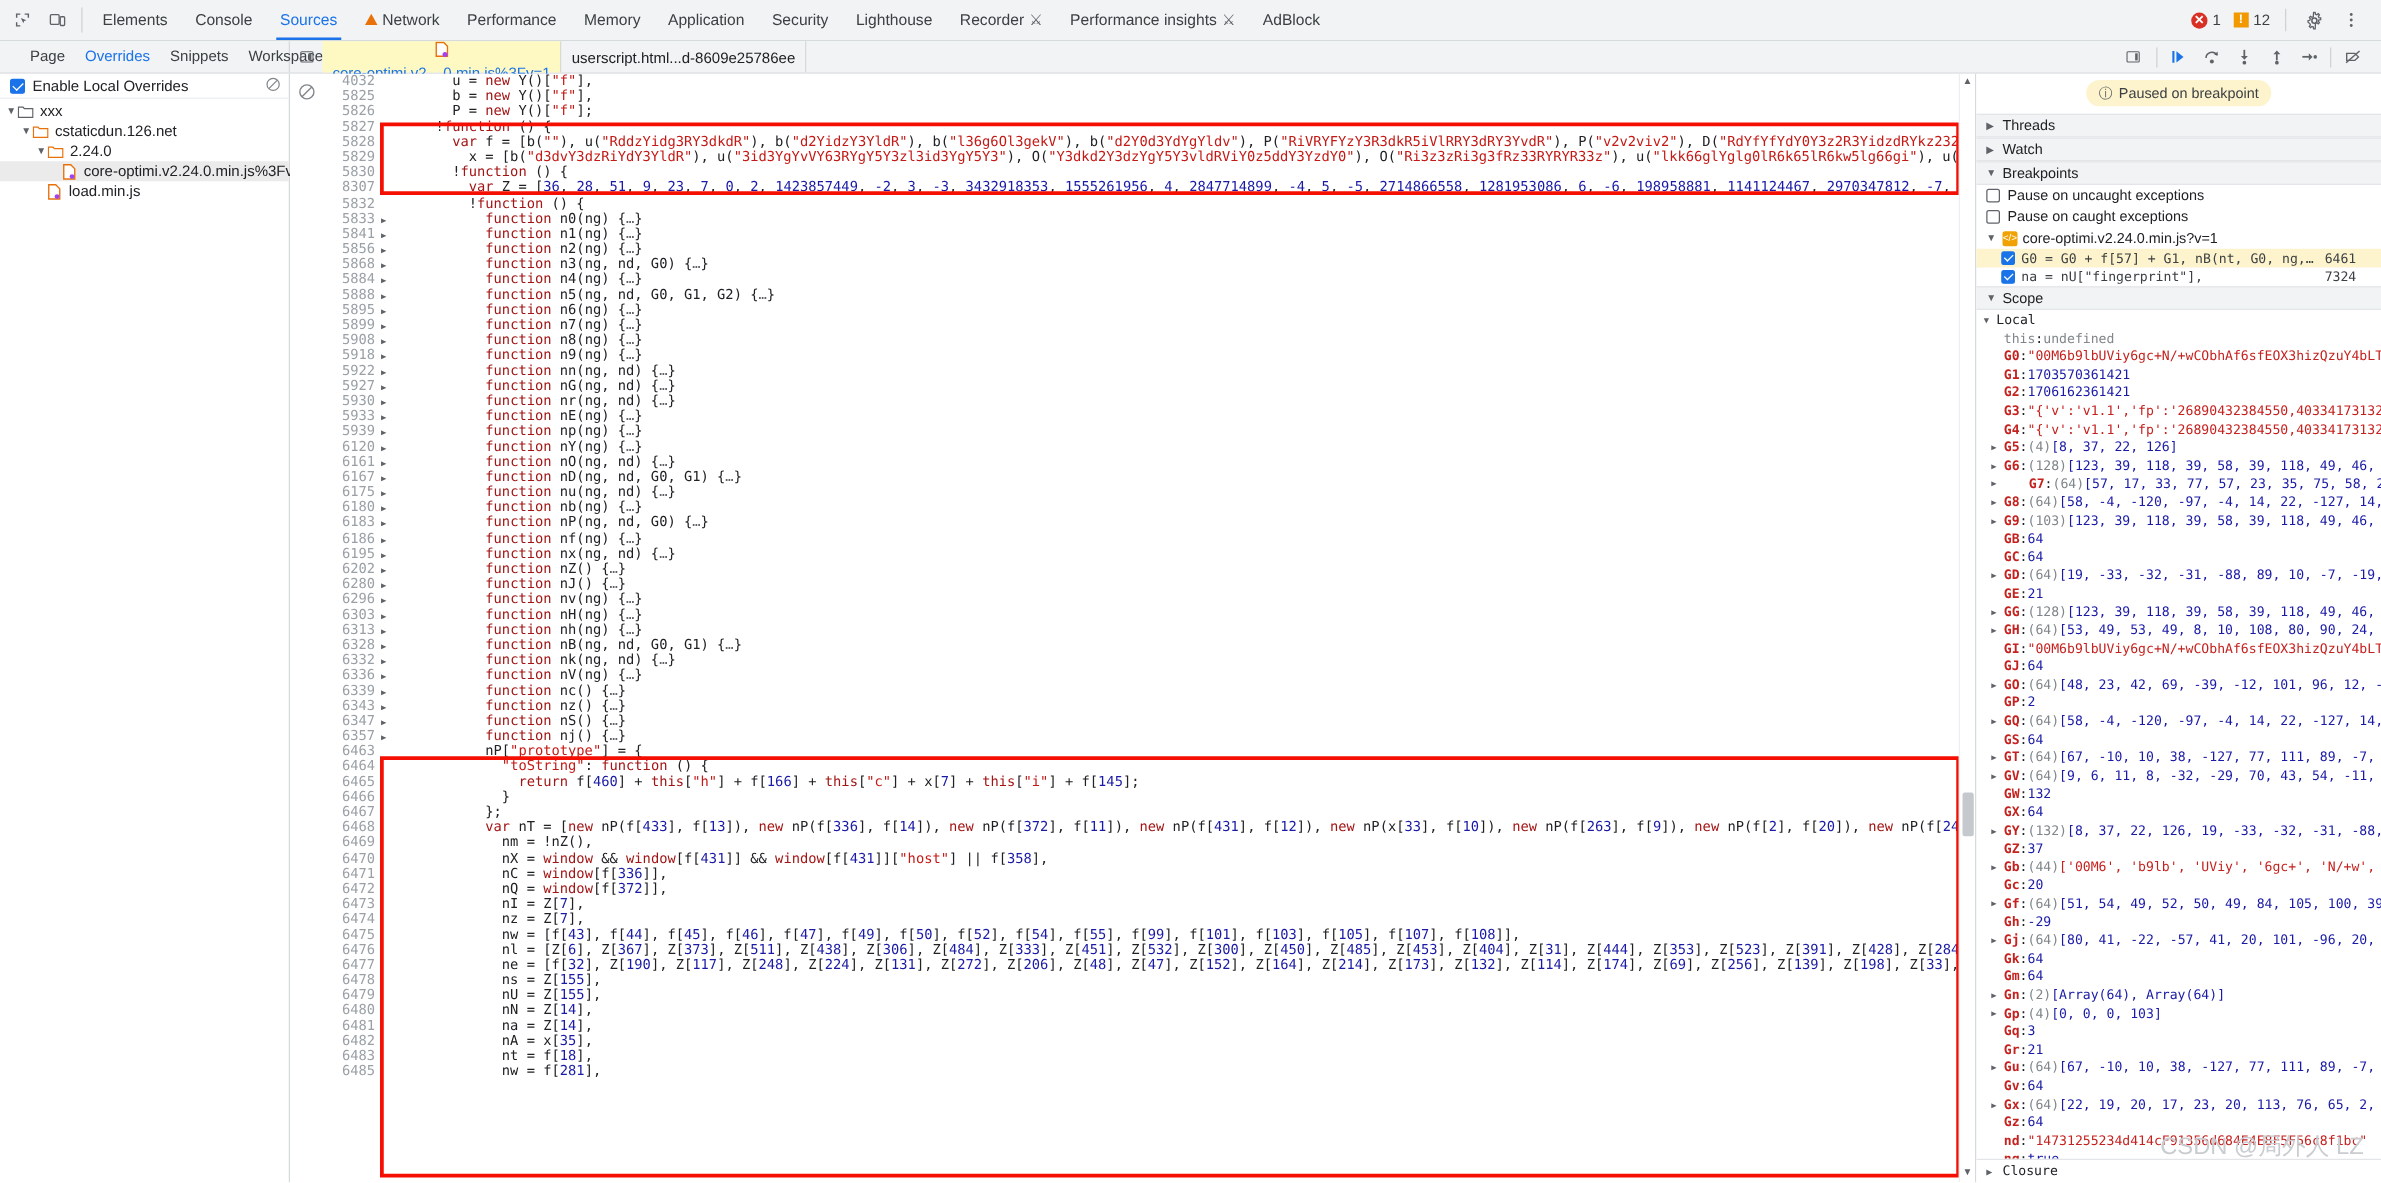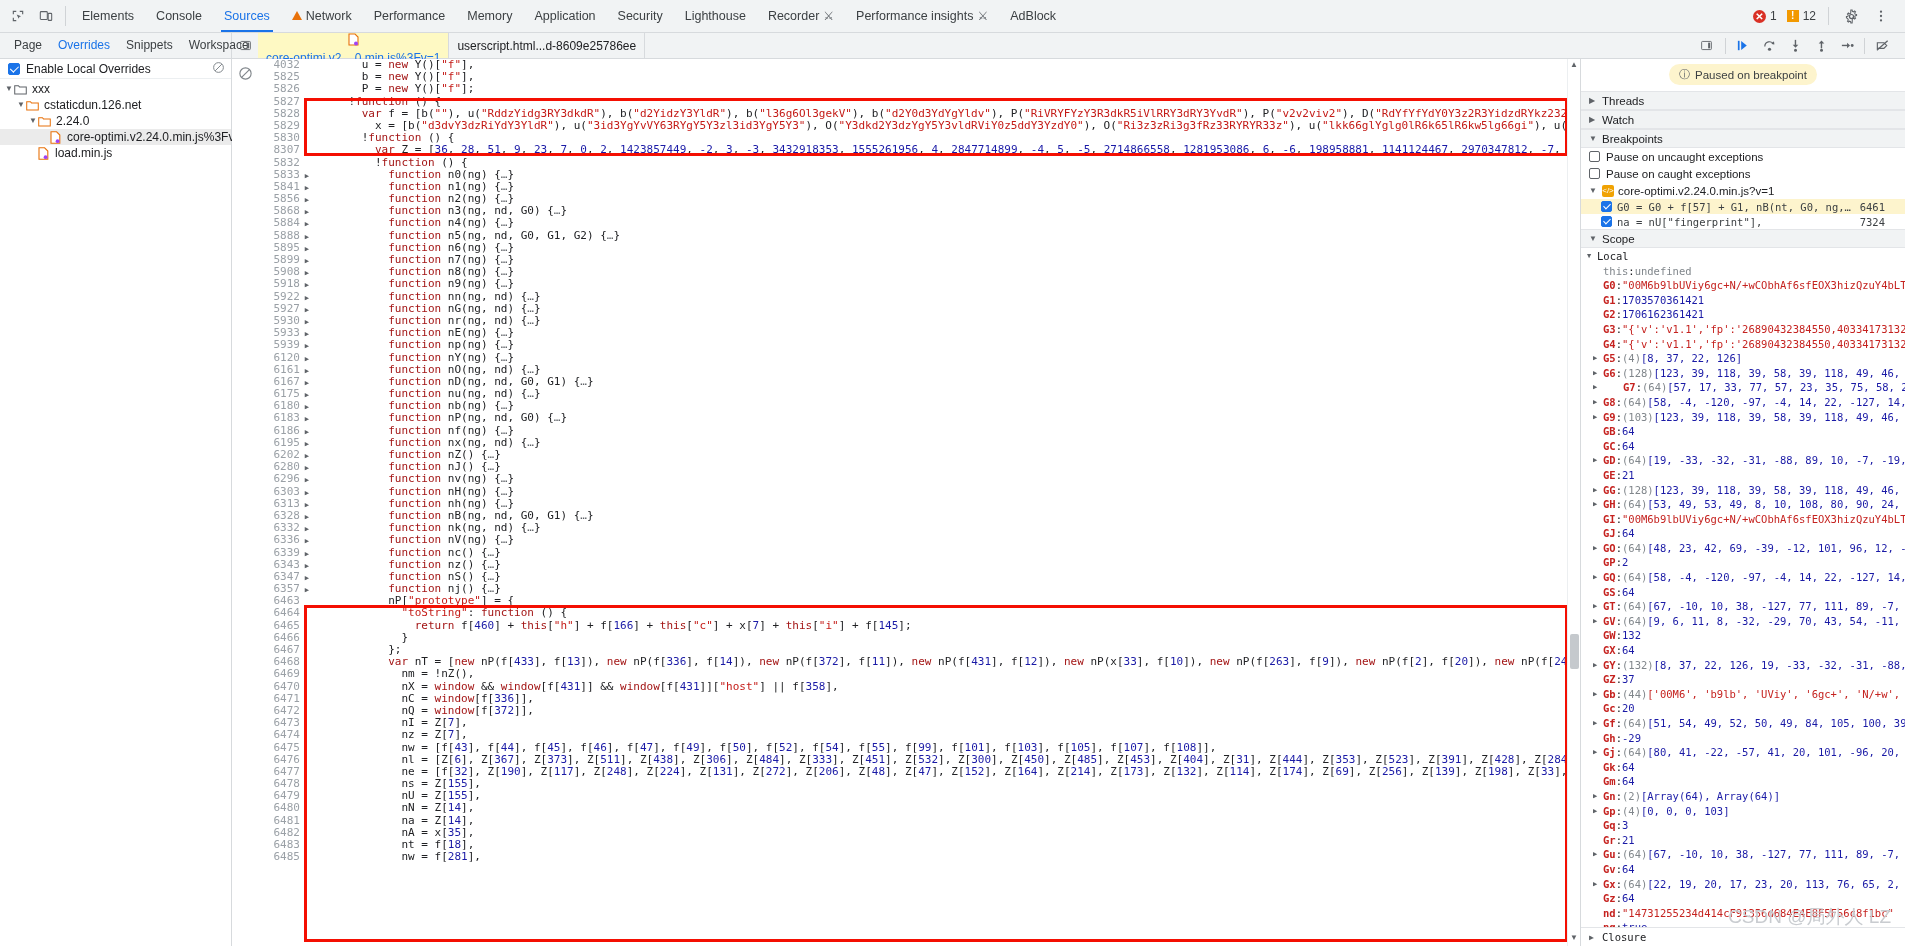--- a/index.html
+++ b/index.html
@@ -47,21 +47,21 @@
   .warn-square { width:12px; height:12px; background:#f29900; color:#fff; font-size:10px; line-height:12px; text-align:center; font-weight:bold;}
   .vbar { width:1px; height:18px; background:#d0d3d6; margin:0 6px; }
 
   
   .sub-toolbar {
     height: 26px; min-height:26px;
     background: #f1f3f4;
     border-bottom: 1px solid #d7dadd;
     display:flex; align-items:stretch;
   }
-  .nav-tabs { width: 232px; min-width:232px; display:flex; align-items:center; padding-left:6px; gap:0; border-right:1px solid #d7dadd;}
+  .nav-tabs { width: 232px; min-width:232px; display:flex; align-items:center; padding-left:16px; gap:0; border-right:1px solid #d7dadd;}
   .nav-tab { padding: 0 8px; font-size:12px; color:#3c4043; height:25px; line-height:25px; white-space:nowrap;}
   .nav-tab.active { color:#1a73e8; }
   .nav-more { padding:0 6px; color:#5f6368; font-size:12px; }
   .nav-kebab { padding:0 7px; color:#5f6368; font-size:14px; line-height:25px;}
   .file-tabs { flex:1; display:flex; align-items:stretch; min-width:0; }
   .split-icon { display:flex;align-items:center;justify-content:center; width:26px; color:#5f6368;}
   .file-tab {
     display:flex; align-items:center; gap:5px;
     padding: 0 8px; font-size:12px; white-space:nowrap;
     border-right:1px solid #d7dadd; height:100%;

